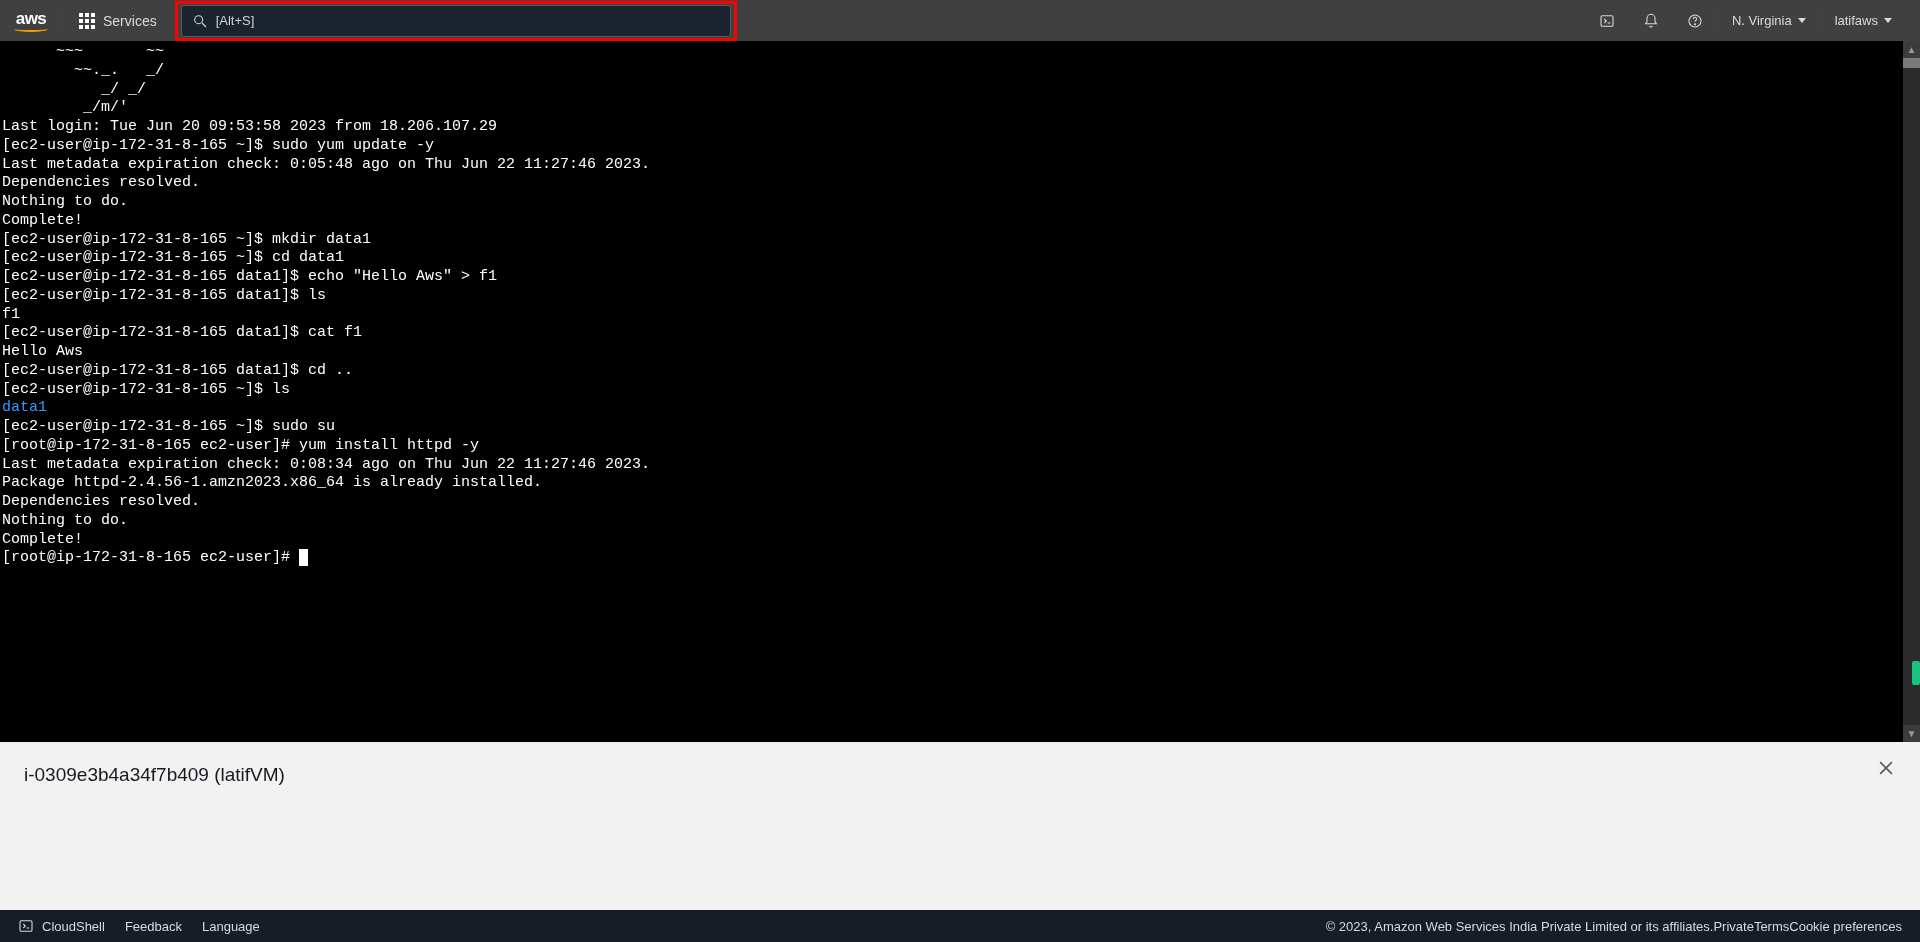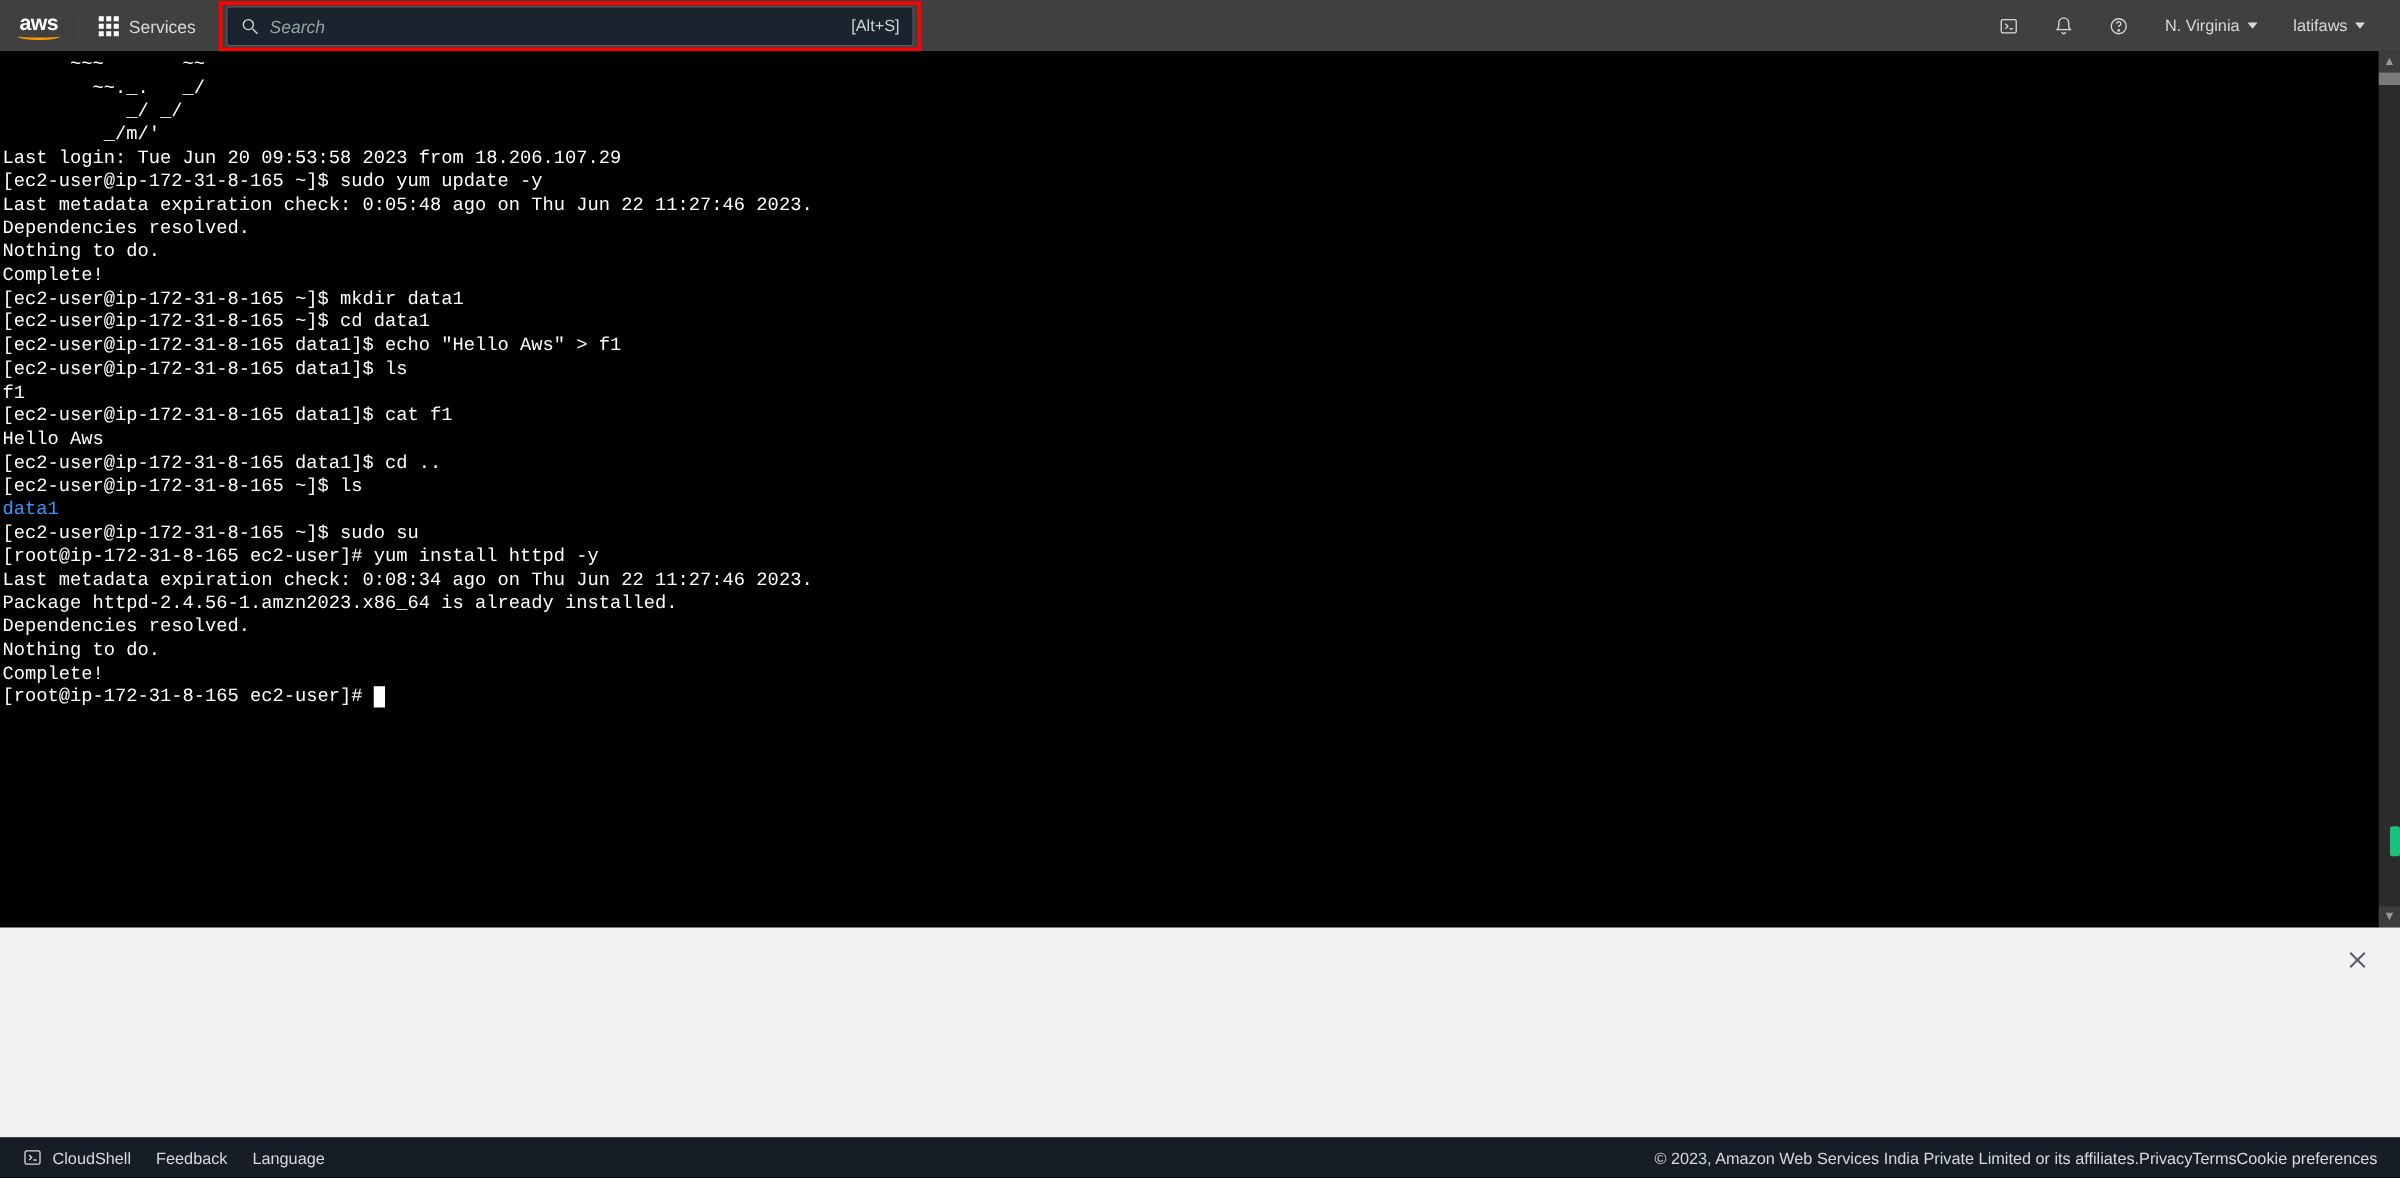--- a/index.html
+++ b/index.html
@@ -238,21 +238,20 @@
     </span>
     <span>Services</span>
   </div>
   <div class="search-wrap">
     <div class="search-highlight"></div>
     <div class="search-box">
       <svg class="icon-svg" viewBox="0 0 24 24">
           <circle cx="10" cy="10" r="6"></circle>
           <line x1="15" y1="15" x2="21" y2="21"></line>
         </svg>
-      <input placeholder="Search" style="">
       <span class="search-hint">[Alt+S]</span>
     </div>
   </div>
   <div class="nav-spacer"></div>
   <div class="nav-icon-btn">
     <svg class="icon-svg" viewBox="0 0 24 24">
         <rect x="3" y="4" width="18" height="16" rx="2"></rect>
         <polyline points="8 9 11 12 8 15"></polyline>
         <line x1="13" y1="15" x2="17" y2="15"></line>
       </svg>
@@ -322,34 +321,35 @@
   <div class="arrow" style="position:absolute;bottom:0">▼</div>
 </div>
 
 <div class="info-panel">
   <div class="close">
     <svg width="20" height="20" viewBox="0 0 24 24" stroke="#545b64" stroke-width="2" fill="none">
         <line x1="5" y1="5" x2="19" y2="19"></line>
         <line x1="19" y1="5" x2="5" y2="19"></line>
       </svg>
   </div>
+  <div class="title">i-0309e3b4a34f7b409 (latifVM)</div>
 </div>
 
 <div class="bottombar">
   <div class="left">
     <div class="cloudshell-btn">
       <svg class="icon-svg" viewBox="0 0 24 24">
           <rect x="3" y="4" width="18" height="16" rx="2"></rect>
           <polyline points="8 9 11 12 8 15"></polyline>
           <line x1="13" y1="15" x2="17" y2="15"></line>
         </svg>
       <span>CloudShell</span>
     </div>
     <span class="bb-link">Feedback</span>
     <span class="bb-link">Language</span>
   </div>
   <div class="right">
     <span>© 2023, Amazon Web Services India Private Limited or its affiliates.</span>
-    <span class="bb-link">Privacy</span>
+    <span class="bb-link">Private</span>
     <span class="bb-link">Terms</span>
     <span class="bb-link">Cookie preferences</span>
   </div>
 </div>
 
 </body></html>

